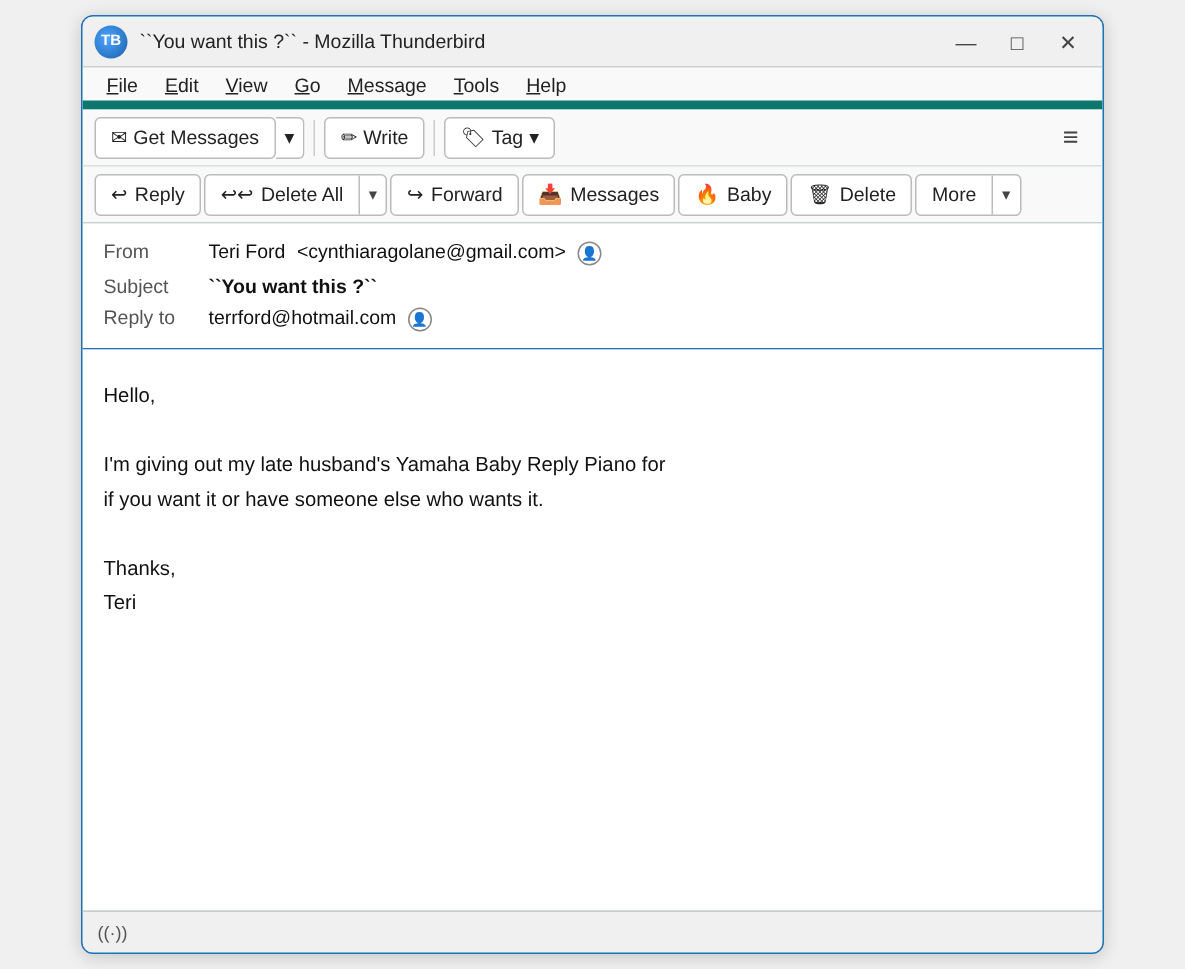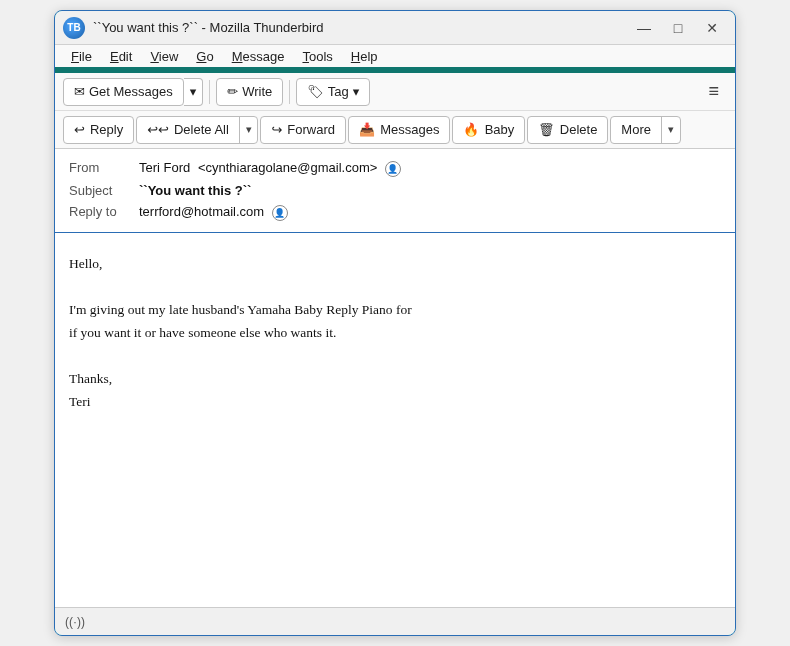--- a/index.html
+++ b/index.html
@@ -210,21 +210,21 @@
       height: 14px;
       background: #bbb;
       border-radius: 2px;
       vertical-align: middle;
       filter: blur(2px);
     }
     
     .email-body {
       flex: 1;
       padding: 20px 14px;
-      font-family: Liberation Serif, serif;
+      font-family: Liberation Sans, sans-serif;
       font-size: 13.5px;
       line-height: 1.7;
       color: #111;
       overflow-y: auto;
       background: #fff;
     }
     
     .statusbar {
       height: 28px;
       background: #f0f0f0;

